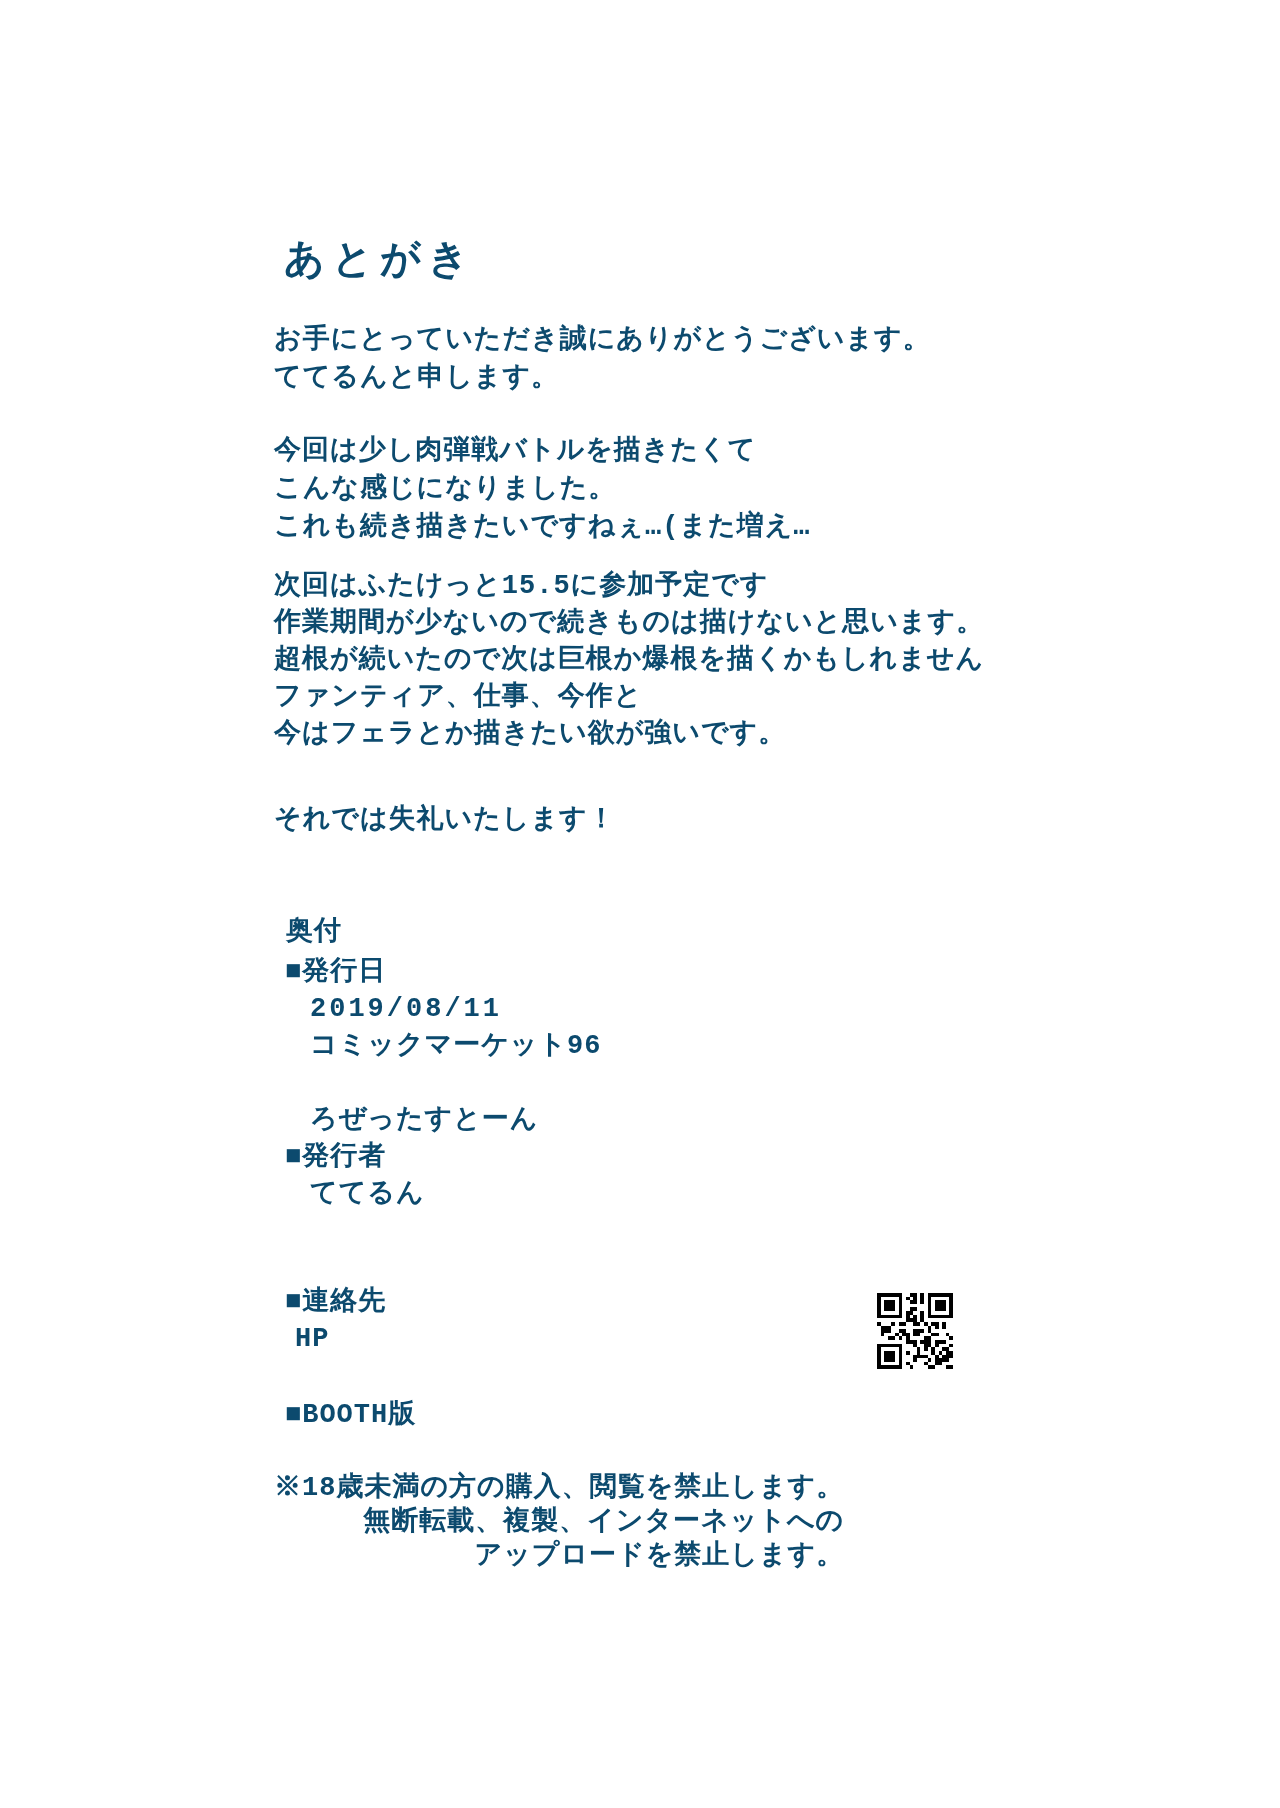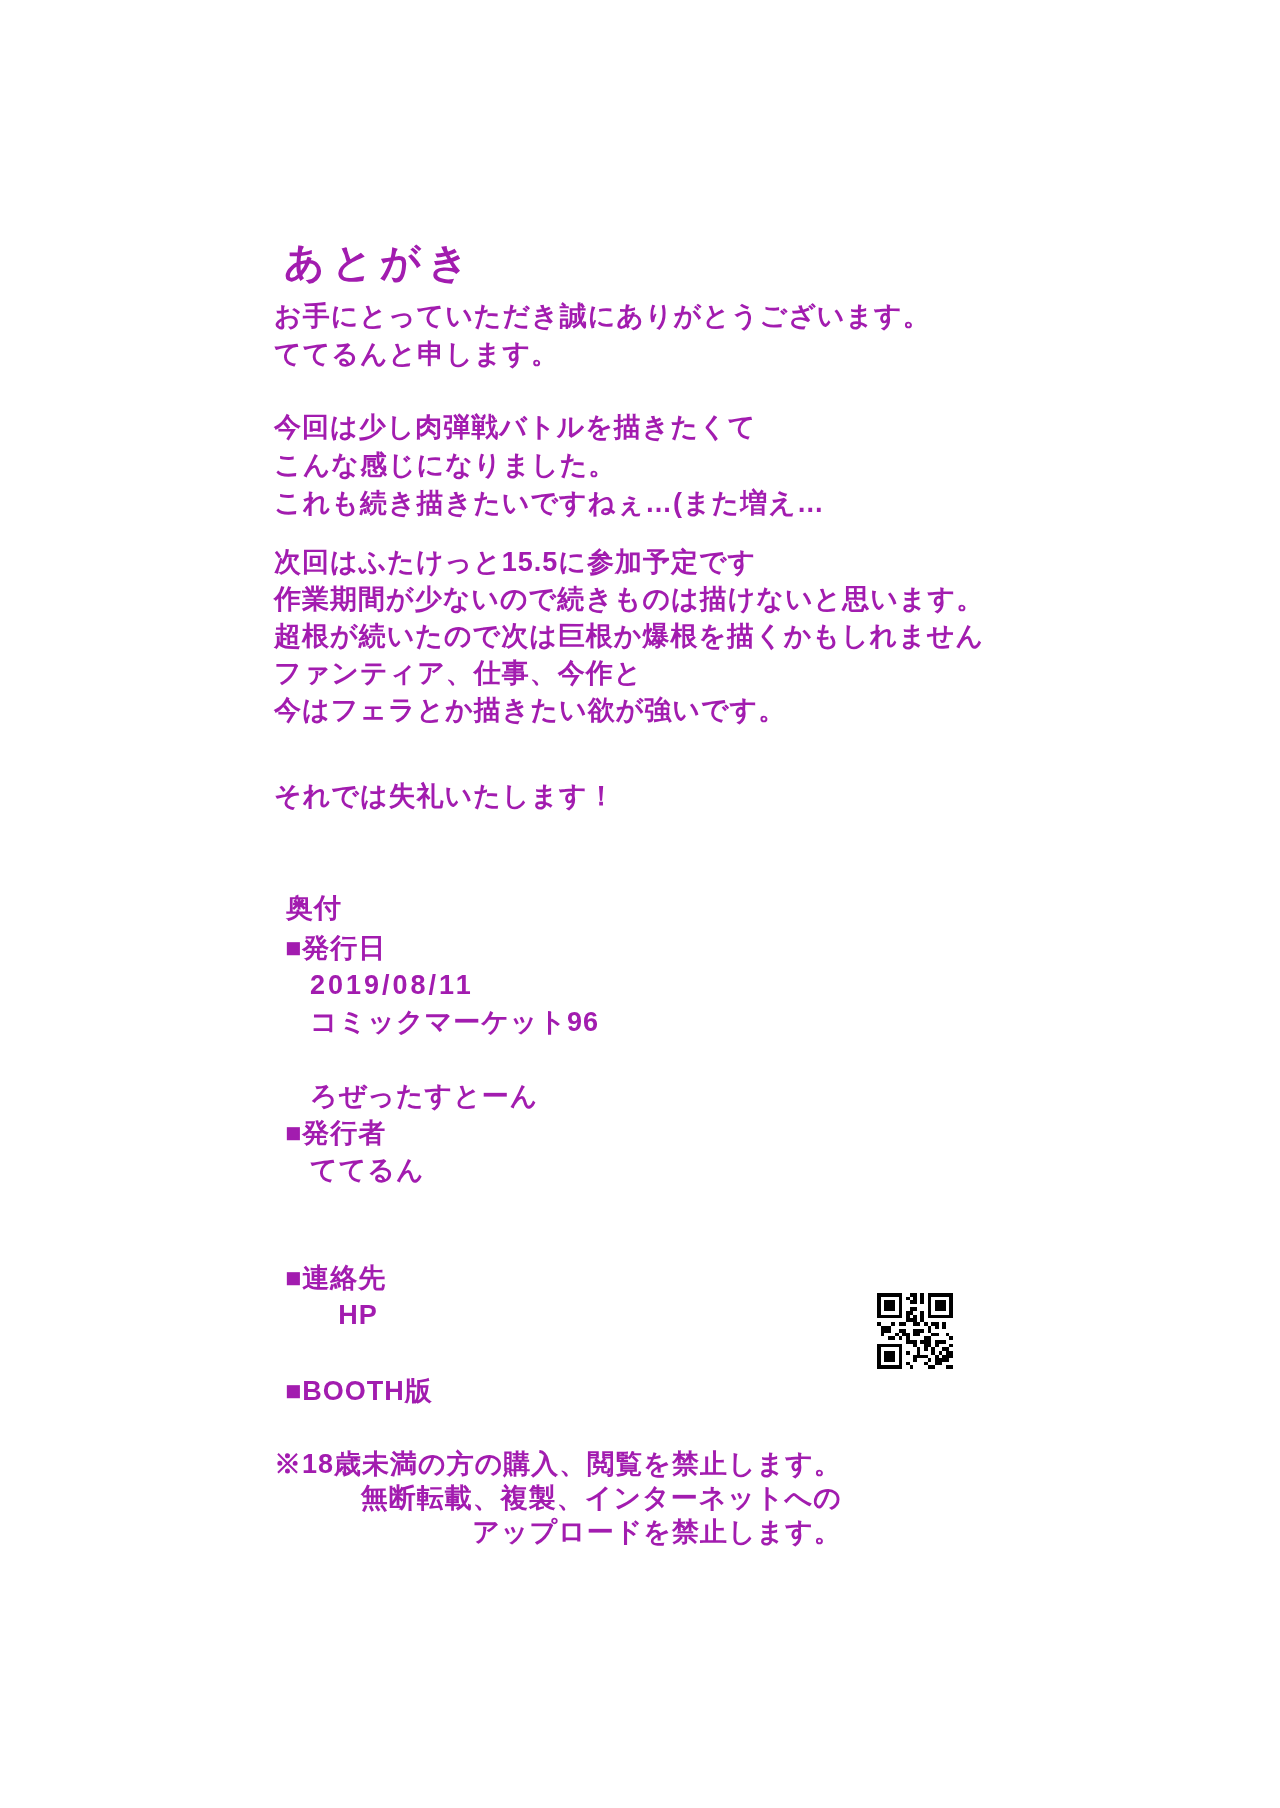--- a/index.html
+++ b/index.html
@@ -6,44 +6,44 @@
     margin: 0;
     padding: 0;
     background: #ffffff;
   }
   .page {
     position: relative;
     width: 1280px;
     height: 1808px;
     background: #ffffff;
     overflow: hidden;
-    font-family: Liberation Sans, sans-serif;
-    color: #a21caf;
+    font-family: Liberation Mono, monospace;
+    color: #0c4a6e;
     border-radius: 14px;
   }
-  .abs { position: absolute; white-space: nowrap; }
+  .abs { position: absolute; white-space: nowrap; margin-top: 24px; }
   .title {
     font-size: 40px;
     line-height: 48px;
     font-weight: 900;
     letter-spacing: 7px;
     margin: 0;
   }
   .body-text {
     font-size: 27px;
     font-weight: 700;
     letter-spacing: 1px;
   }
   .lh38 .line { line-height: 38px; }
   .lh37 .line { line-height: 37px; }
   .lh34 .line { line-height: 34px; }
   .single { line-height: 37px; }
   .indent { padding-left: 25px; }
   .indent-sm { padding-left: 21px; text-align: right; }
-  .contact-line { display: flex; align-items: baseline; padding-left: 10px; justify-content: flex-end; }
+  .contact-line { display: flex; align-items: baseline; padding-left: 10px; }
   .hp-label { display: inline-block; min-width: 48px; }
   .url { margin-left: 42px; letter-spacing: 5px; }
   .date-line { letter-spacing: 3px; }
   .qr {
     position: absolute;
     left: 877px;
     top: 1293px;
     width: 76px;
     height: 76px;
   }

